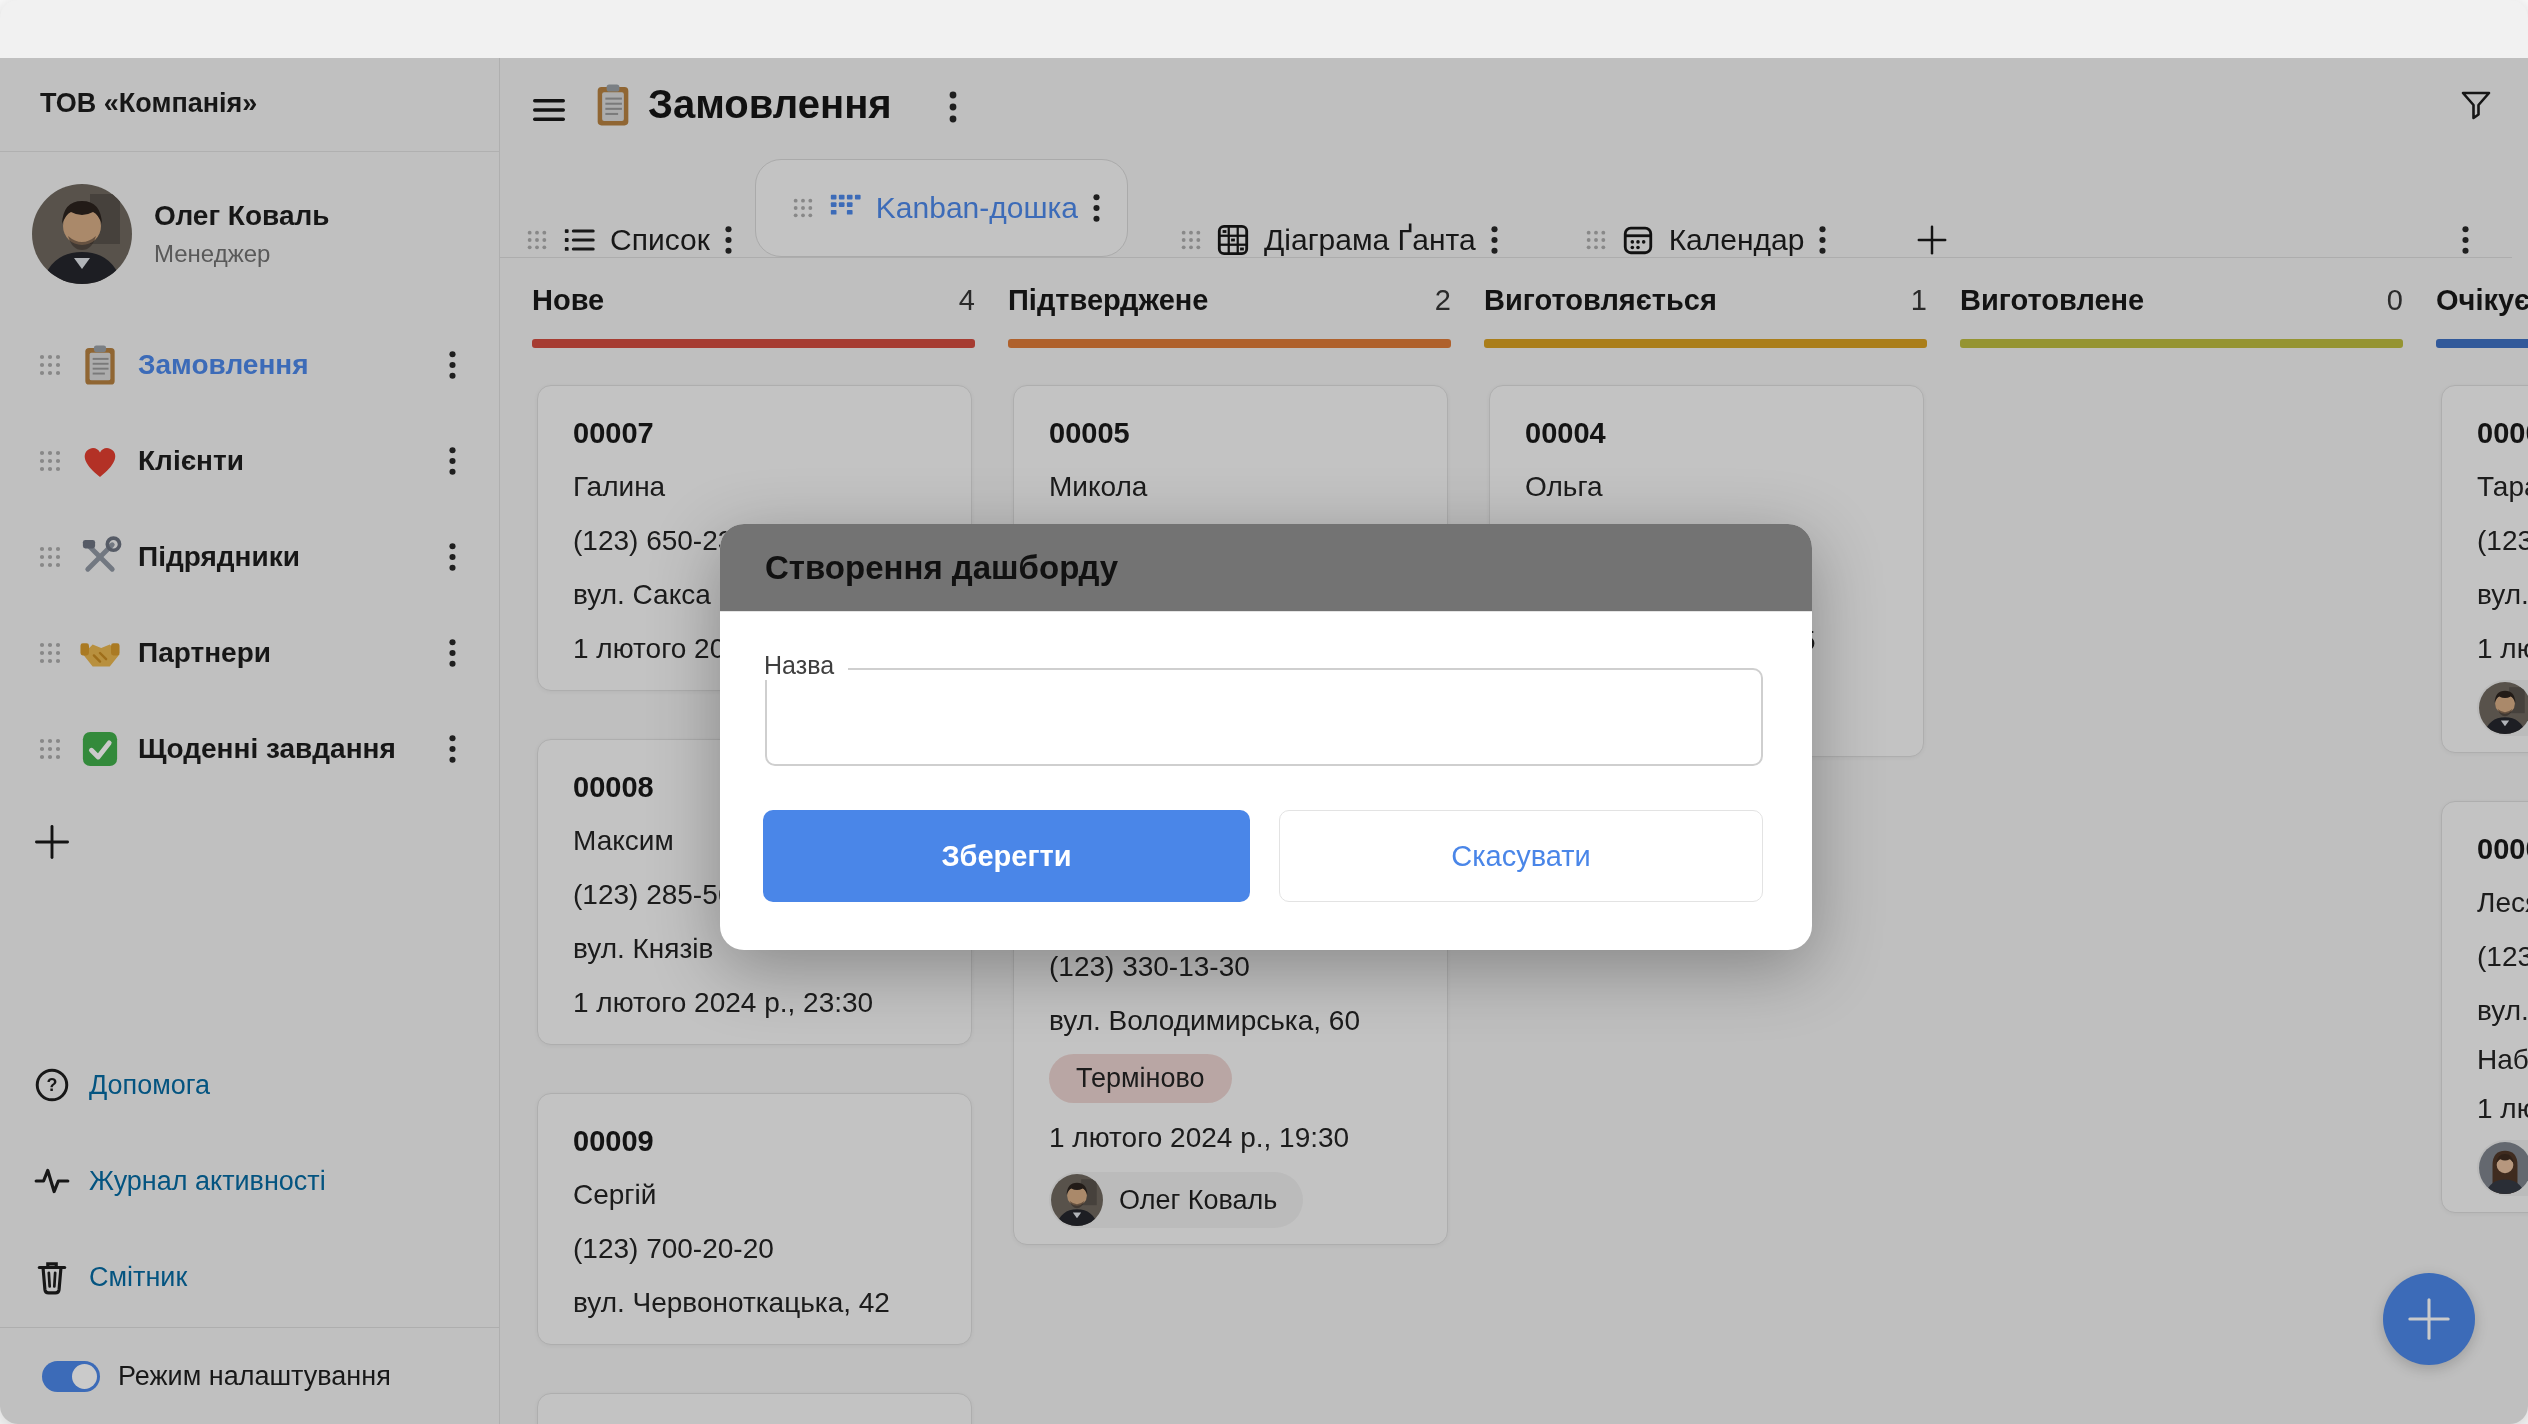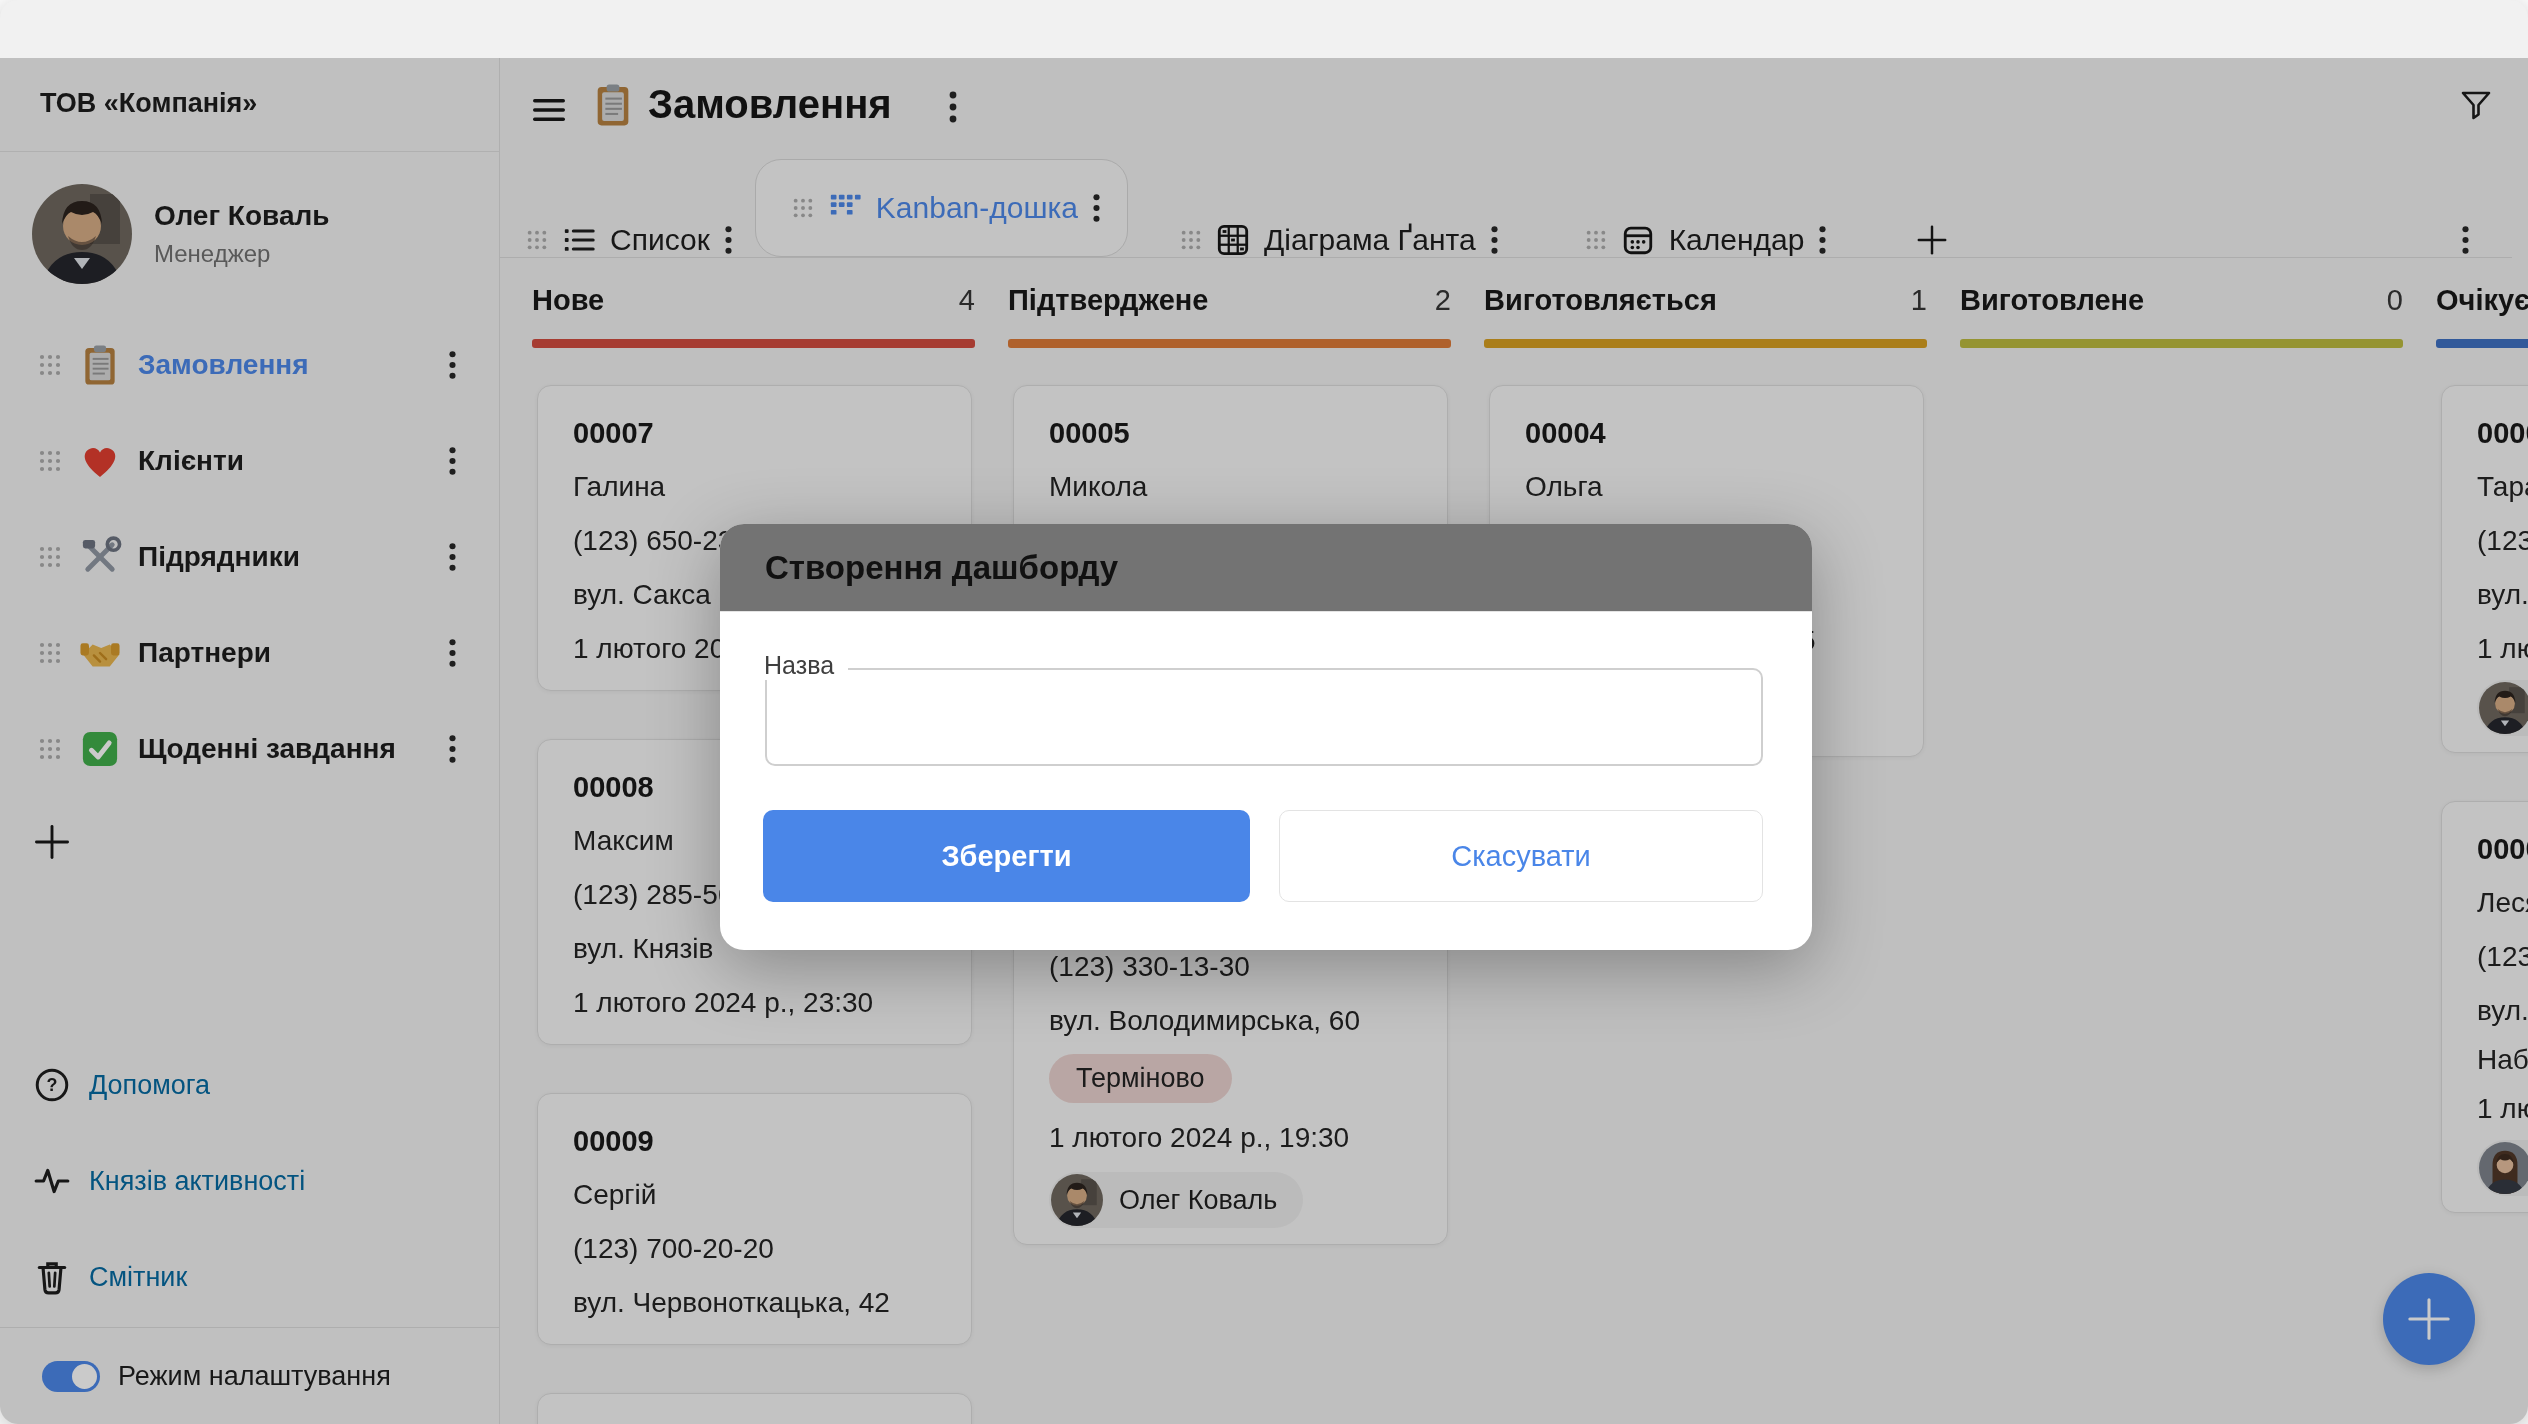--- a/index.html
+++ b/index.html
@@ -336,21 +336,21 @@
               </svg>
             </span>
             <span class="foot-label">Допомога</span>
           </div>
           <div class="foot-item">
             <span class="icon">
               <svg xmlns="http://www.w3.org/2000/svg" viewBox="0 0 36 36" width="100%" height="100%">
                 <polyline points="3,18 10,18 14,8 20,28 24,18 33,18" fill="none" stroke="#1c1c1c" stroke-width="3" stroke-linecap="round" stroke-linejoin="round"></polyline>
               </svg>
             </span>
-            <span class="foot-label">Князів активності</span>
+            <span class="foot-label">Журнал активності</span>
           </div>
           <div class="foot-item">
             <span class="icon">
               <svg xmlns="http://www.w3.org/2000/svg" viewBox="0 0 36 36" width="100%" height="100%">
                 <line x1="6" y1="9" x2="30" y2="9" stroke="#1c1c1c" stroke-width="3" stroke-linecap="round"></line>
                 <path d="M14 9 v-3.5 h8 V9" fill="none" stroke="#1c1c1c" stroke-width="3"></path>
                 <path d="M9.5 9 l1.8 21 a3.5 3.5 0 0 0 3.5 3 h6.4 a3.5 3.5 0 0 0 3.5-3 l1.8-21" fill="none" stroke="#1c1c1c" stroke-width="3"></path>
                 <line x1="15" y1="14" x2="15.8" y2="27" stroke="#1c1c1c" stroke-width="2.6" stroke-linecap="round"></line>
                 <line x1="21" y1="14" x2="20.2" y2="27" stroke="#1c1c1c" stroke-width="2.6" stroke-linecap="round"></line>
               </svg>

